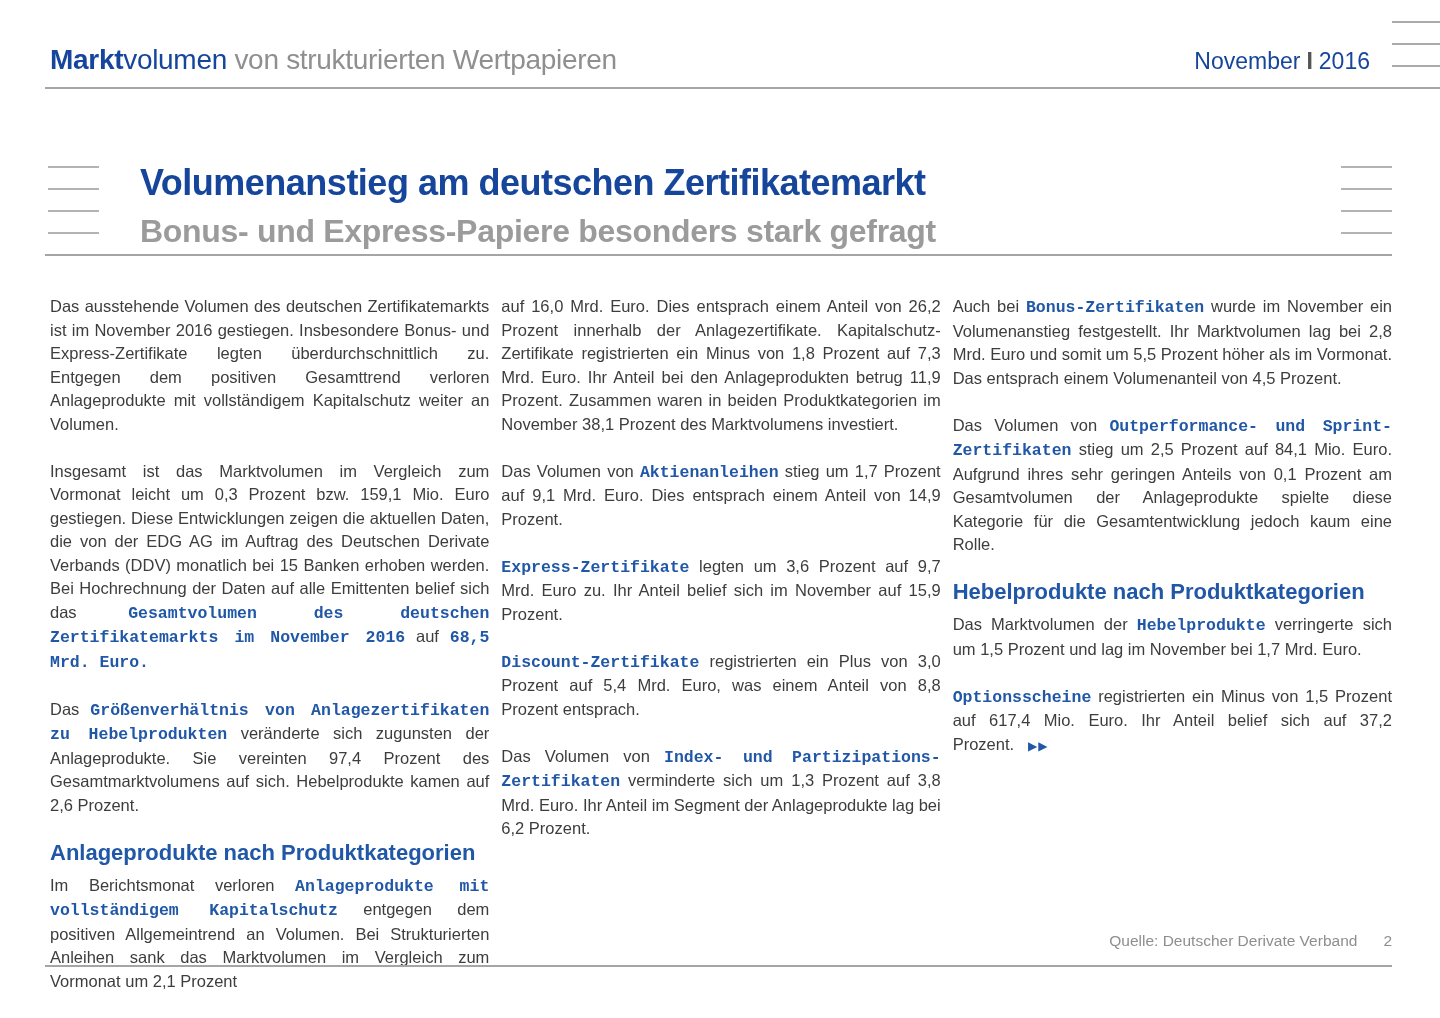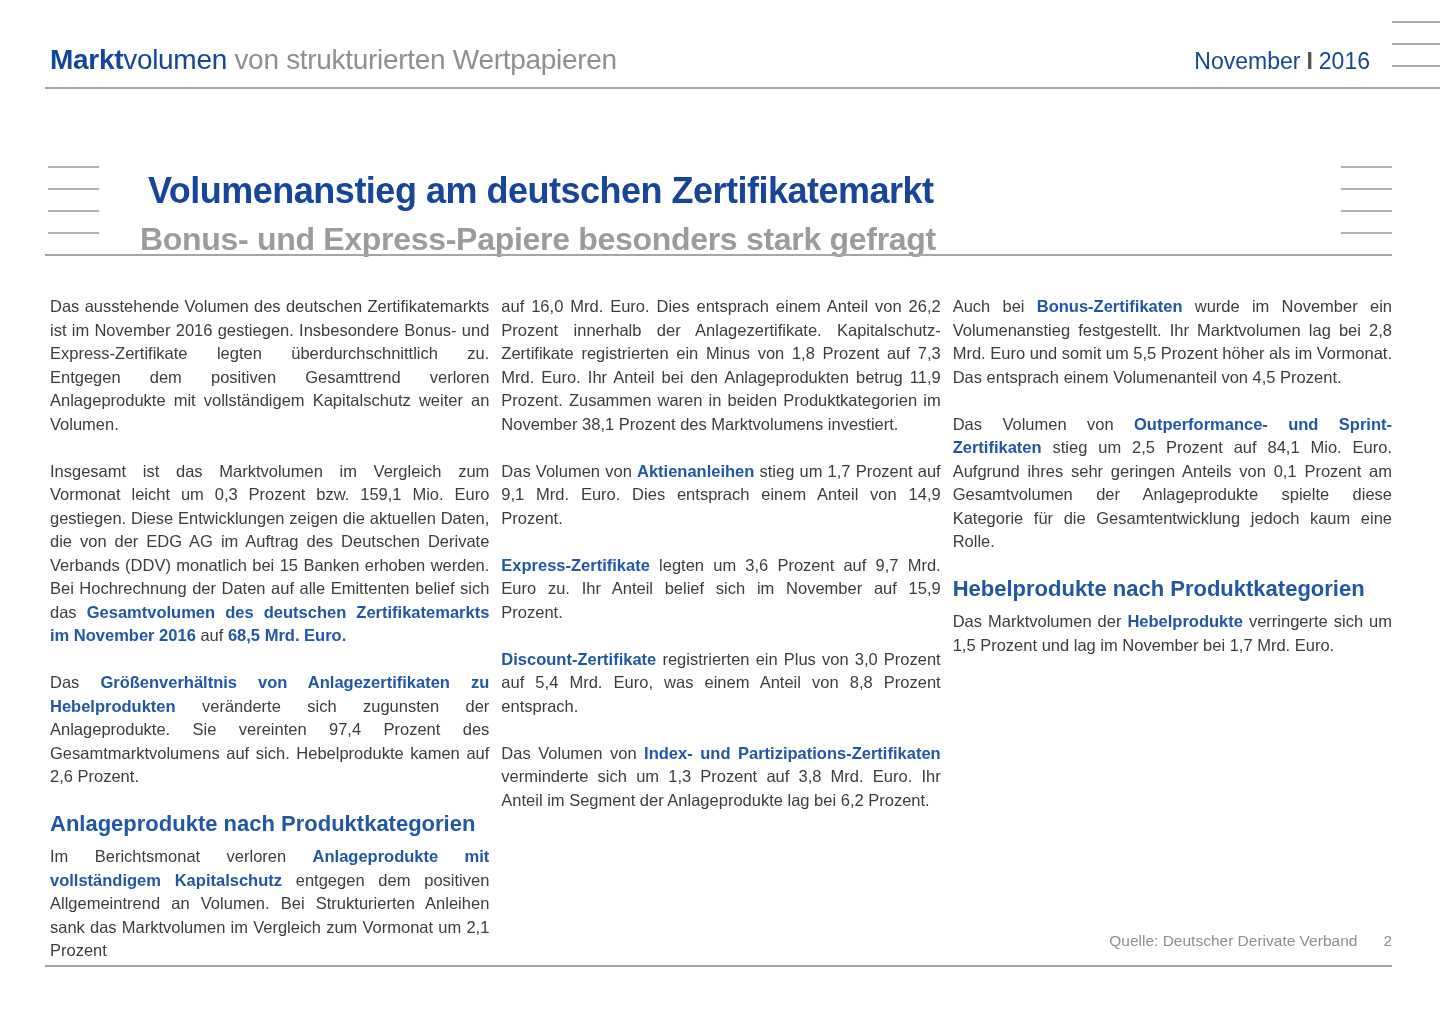--- a/index.html
+++ b/index.html
@@ -25,31 +25,31 @@
   .header-rule{position:absolute;left:45px;top:87px;width:1395px;height:2px;background:var(--line);}
   .corner-lines{position:absolute;right:0;top:21px;width:48px;}
   .corner-lines .mark{height:2px;background:#aaaaaa;margin-bottom:20px;}
 
   
   .title-marks{position:absolute;top:166px;width:51px;}
   .title-marks.left{left:48px;}
   .title-marks.right{left:1341px;}
   .title-marks .mark{height:2px;background:#b3b3b3;margin-bottom:20px;}
   .title-block{position:absolute;left:140px;top:162px;}
-  .doc-title{font-size:36px;font-weight:bold;color:var(--brand);letter-spacing:-0.5px;line-height:42px;margin:8px;}
+  .doc-title{font-size:36px;font-weight:bold;color:var(--brand);letter-spacing:-0.5px;line-height:42px;margin:0;}
   .doc-subtitle{font-size:32px;font-weight:bold;color:var(--muted);letter-spacing:-0.3px;margin-top:9px;}
   .title-rule{position:absolute;left:45px;top:254px;width:1347px;height:2px;background:var(--line);}
 
   
   .columns{position:absolute;left:50px;top:295px;width:1342px;display:flex;gap:12px;}
   .col{flex:1;min-width:0;font-size:16.5px;line-height:23.5px;color:var(--text);text-align:justify;hyphens:auto;}
   .col p{margin:0 0 23.5px;}
   .col h2{font-size:22px;line-height:24px;color:var(--link);margin:16px 0 9px;font-weight:bold;text-align:left;}
   .col h2:first-child{margin-top:0;}
-  .hl{color:var(--link);font-weight:bold;}
+  .hl{color:var(--link);font-weight:bold;font-family:Liberation Mono, monospace;}
   .arrow{color:var(--link);font-size:12px;letter-spacing:1px;margin-left:14px;white-space:nowrap;}
 
   
   .footer-rule{position:absolute;left:45px;top:965px;width:1347px;height:2px;background:var(--line);}
   .footer{position:absolute;top:932px;right:48px;font-size:15.5px;color:var(--footer);white-space:nowrap;}
   .page-num{margin-left:26px;}
 </style>
 </head>
 <body>
 
@@ -99,20 +99,21 @@
         <p><span>Das Volumen von </span><span class="hl">Aktienanleihen</span><span> stieg um 1,7 Prozent auf 9,1 Mrd. Euro. Dies entsprach einem Anteil von 14,9 Prozent.</span></p>
         <p><span class="hl">Express-Zertifikate</span><span> legten um 3,6 Prozent auf 9,7 Mrd. Euro zu. Ihr Anteil belief sich im November auf 15,9 Prozent.</span></p>
         <p><span class="hl">Discount-Zertifikate</span><span> registrierten ein Plus von 3,0 Prozent auf 5,4 Mrd. Euro, was einem Anteil von 8,8 Prozent entsprach.</span></p>
         <p><span>Das Volumen von </span><span class="hl">Index- und Partizipations-Zertifikaten</span><span> verminderte sich um 1,3 Prozent auf 3,8 Mrd. Euro. Ihr Anteil im Segment der Anlageprodukte lag bei 6,2 Prozent.</span></p>
       </section>
     <section class="col">
         <p><span>Auch bei </span><span class="hl">Bonus-Zertifikaten</span><span> wurde im November ein Volumenanstieg festgestellt. Ihr Marktvolumen lag bei 2,8 Mrd. Euro und somit um 5,5 Prozent höher als im Vormonat. Das entsprach einem Volumenanteil von 4,5 Prozent.</span></p>
         <p><span>Das Volumen von </span><span class="hl">Outperformance- und Sprint-Zertifikaten</span><span> stieg um 2,5 Prozent auf 84,1 Mio. Euro. Aufgrund ihres sehr geringen Anteils von 0,1 Prozent am Gesamtvolumen der Anlageprodukte spielte diese Kategorie für die Gesamtentwicklung jedoch kaum eine Rolle.</span></p>
         <h2><span>Hebelprodukte nach Produktkategorien</span></h2>
         <p><span>Das Marktvolumen der </span><span class="hl">Hebelprodukte</span><span> verringerte sich um 1,5 Prozent und lag im November bei 1,7 Mrd. Euro.</span></p>
+        <p><span class="hl">Optionsscheine</span><span> registrierten ein Minus von 1,5 Prozent auf 617,4 Mio. Euro. Ihr Anteil belief sich auf 37,2 Prozent.</span><span class="arrow">▶▶</span></p>
       </section>
   </main>
 
   <div class="footer-rule"></div>
   <div class="footer">
     <span>Quelle: Deutscher Derivate Verband</span><span class="page-num">2</span>
   </div>
 
 </div>
 

